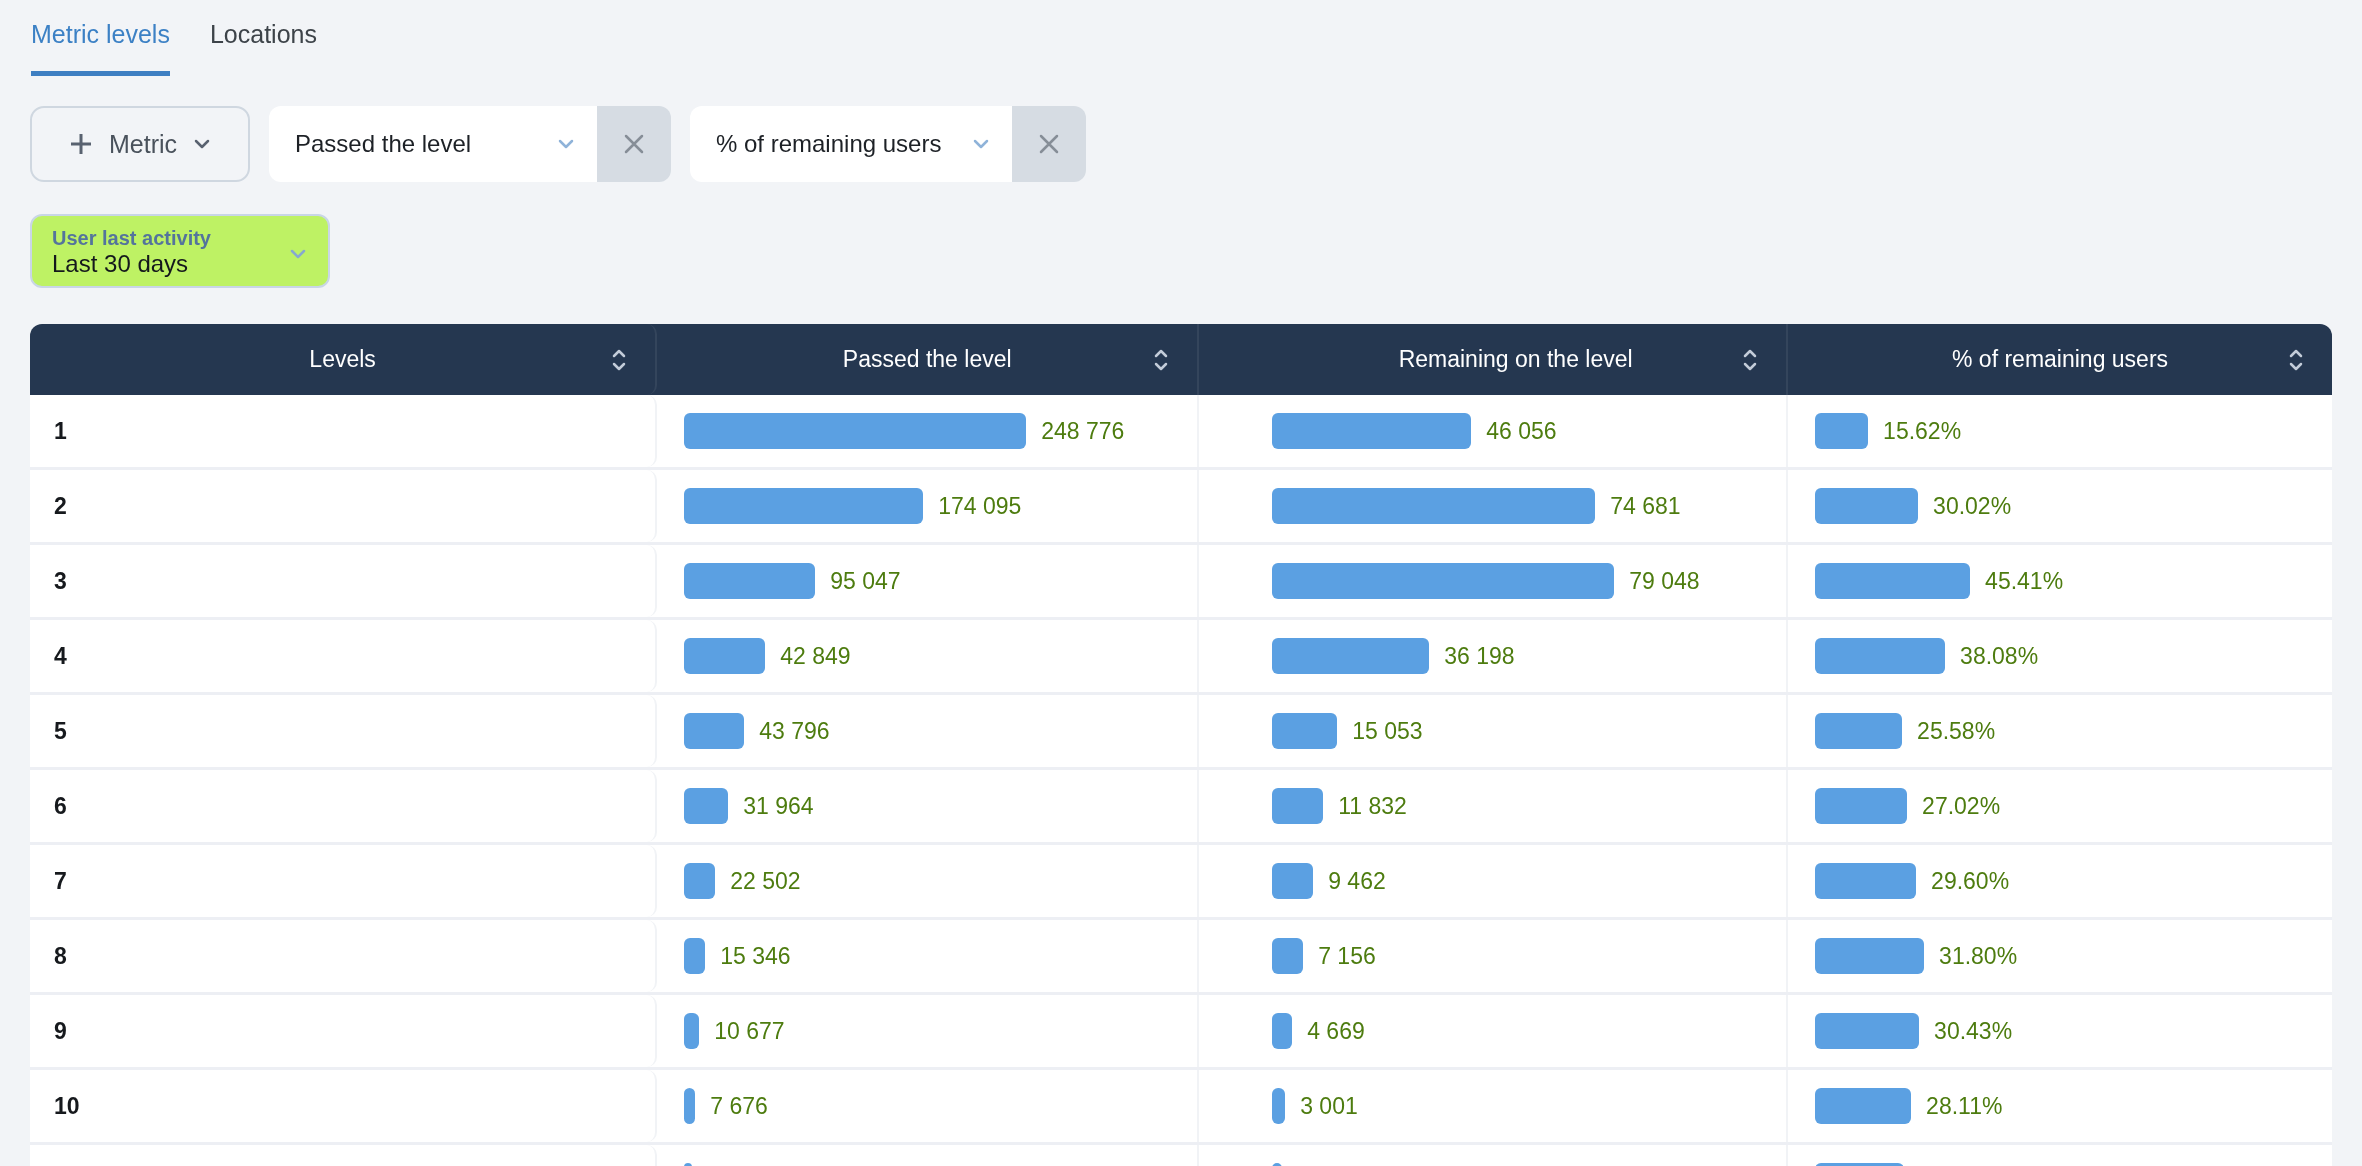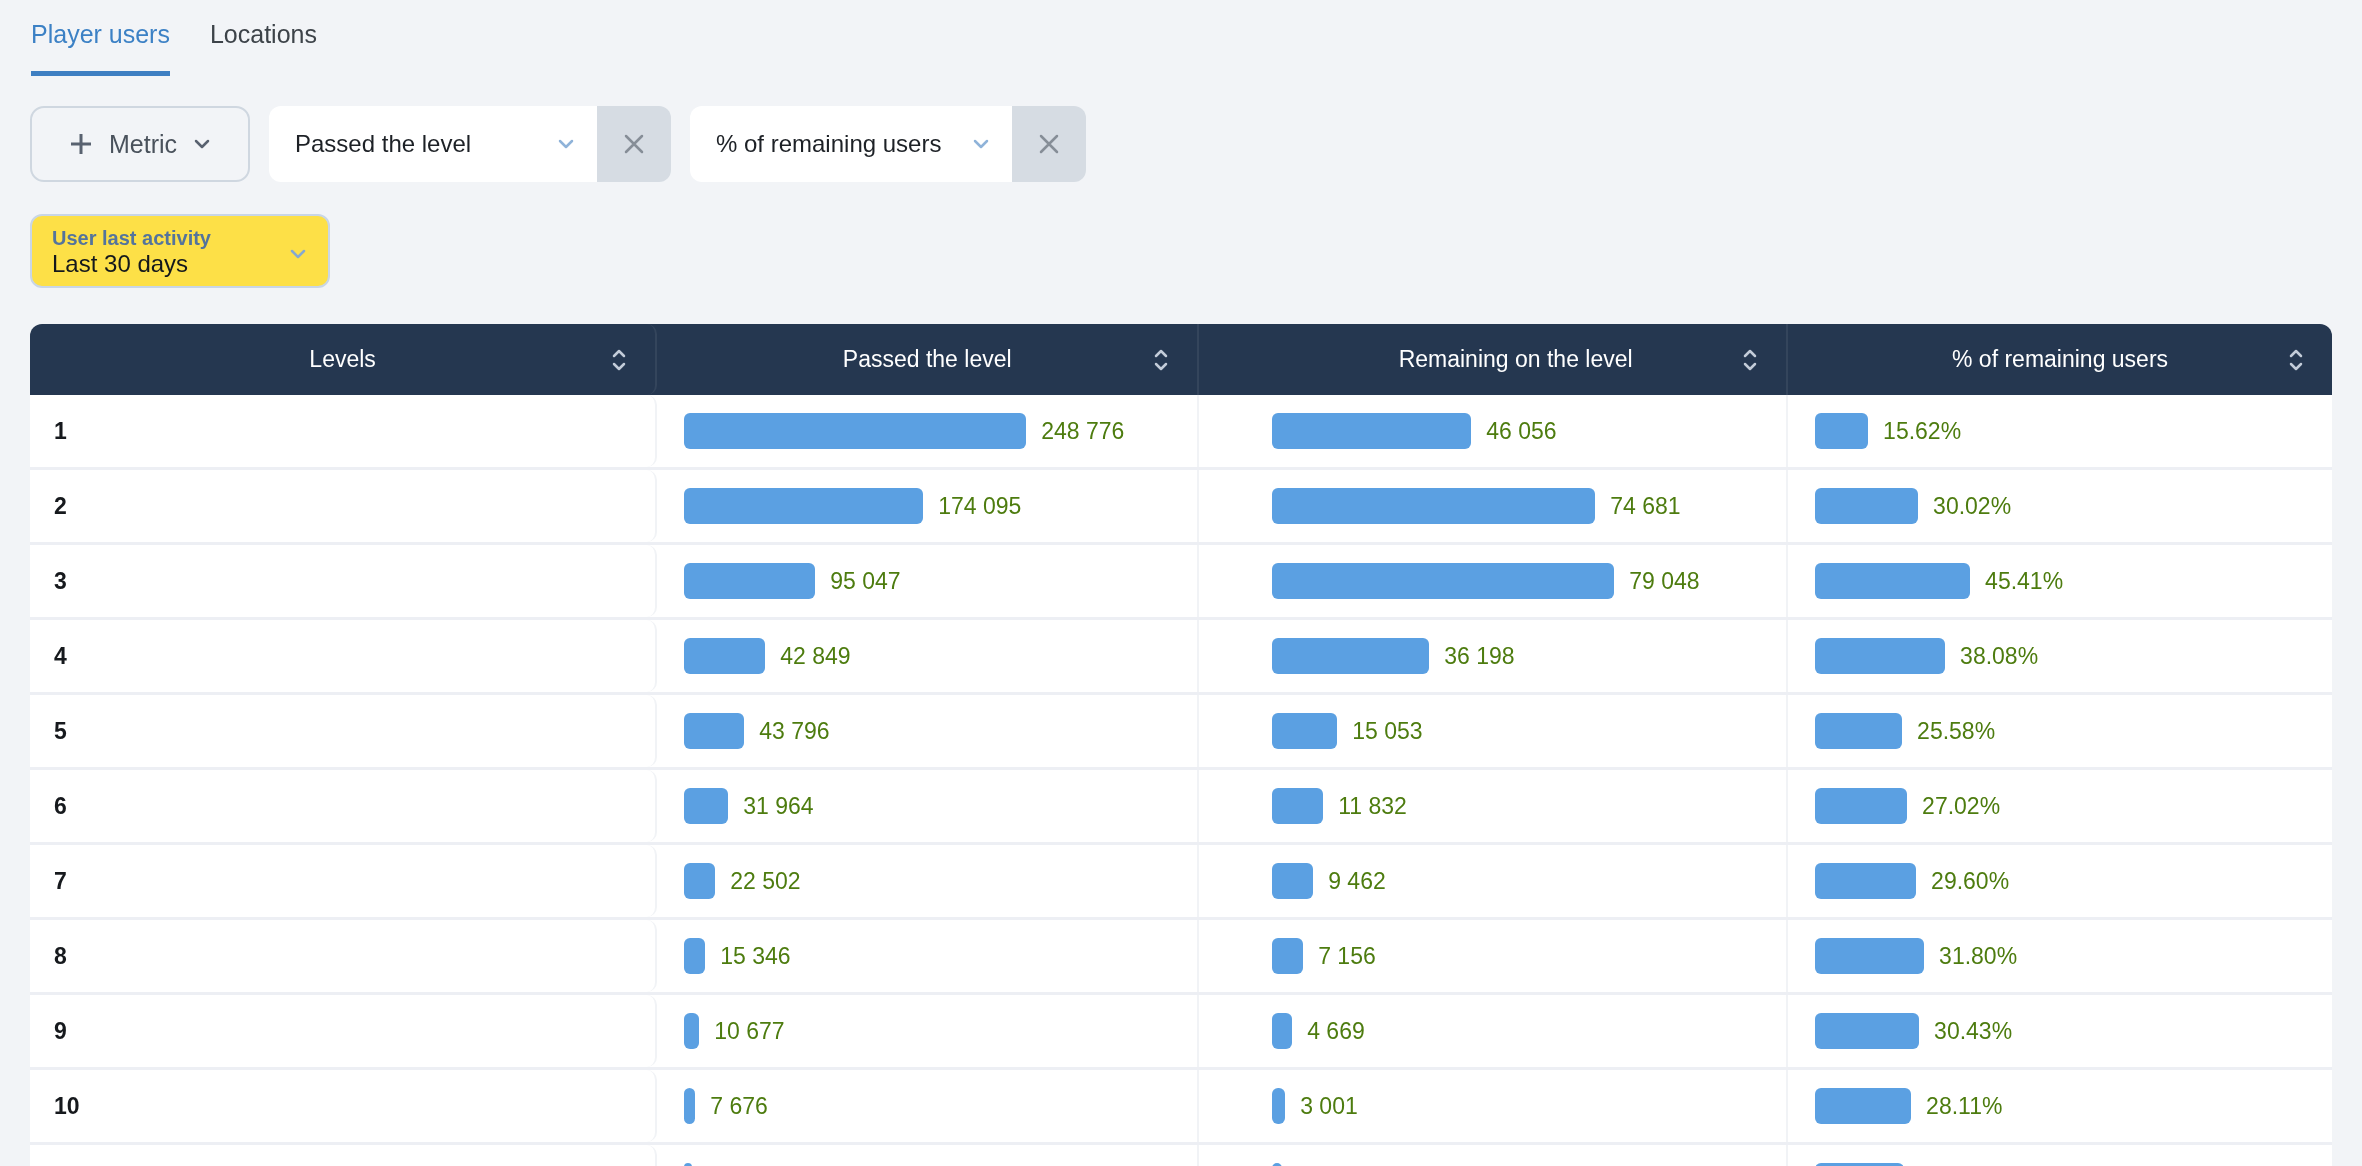--- a/index.html
+++ b/index.html
@@ -36,21 +36,21 @@
   .pill .sel .val { font-size:24px; color:#1d2126; white-space:nowrap; }
   .pill .xbtn {
     width:74px; background:#d6dce3; display:flex; align-items:center; justify-content:center;
     cursor:pointer;
   }
   .p1 .sel { width:328px; } .p2 .sel { width:325px; } .p3 .sel { width:322px; }
 
   
   .filter {
     position:absolute; top:214px; left:30px; width:300px; height:74px;
-    background:#fde047; border:2px solid #c9d6e6; border-radius:12px;
+    background:#bef264; border:2px solid #c9d6e6; border-radius:12px;
     padding:10px 20px; cursor:pointer;
   }
   .filter .f-label { font-size:20px; font-weight:bold; color:#54749c; line-height:24px; }
   .filter .f-value { font-size:24px; color:#14181c; line-height:28px; }
   .filter .chev { position:absolute; right:18px; top:26px; }
 
   
   .table { position:absolute; top:324px; left:30px; width:2302px; }
   .thead {
     display:flex; height:71px; background:#253750; border-radius:12px 12px 0 0;
@@ -73,21 +73,21 @@
   .bar-val { font-size:23px; color:#4d7c0f; margin-left:15px; white-space:nowrap; }
 
   svg { display:block; }
 </style>
 </head>
 <body>
 
 <div class="page">
 
   <nav class="tabs">
-    <div class="tab active">Player users</div>
+    <div class="tab active">Metric levels</div>
     <div class="tab">Locations</div>
   </nav>
 
   <div class="toolbar">
     <button class="add-metric">
       <span>
         <svg width="28" height="28" viewBox="0 0 28 28">
             <path d="M14 4v20M4 14h20" stroke="#596270" stroke-width="3" fill="none"></path>
           </svg>
       </span>

